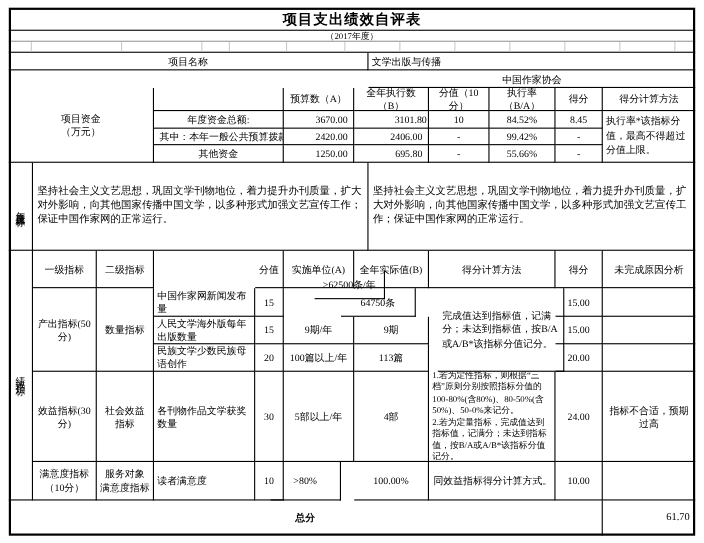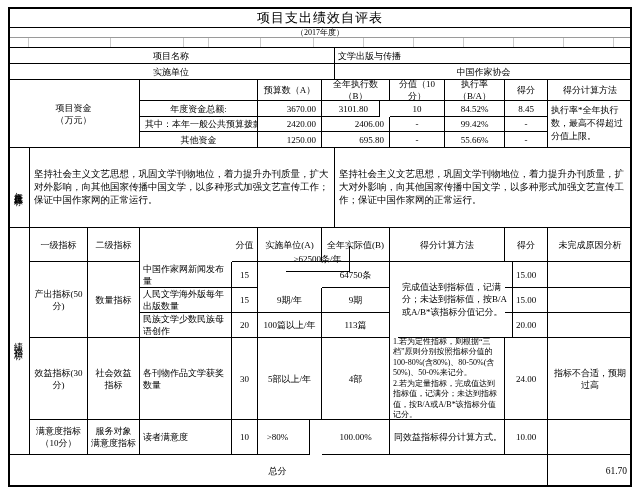--- a/index.html
+++ b/index.html
@@ -14,21 +14,21 @@
     position:absolute;box-sizing:border-box;overflow:hidden;
     border-right:1px solid #000;border-bottom:1px solid #000;
     display:flex;align-items:center;justify-content:center;text-align:center;
     font-size:9px;line-height:12px;padding:1px 2px;
   }
   .nbr{border-right:none;}
   .nbb{border-bottom:none;}
   .left{justify-content:flex-start;text-align:left;}
   .right{justify-content:flex-end;text-align:right;}
   .top{align-items:flex-start;}
-  .bold{font-weight:normal;}
+  .bold{font-weight:bold;}
   .pre{white-space:pre-line;}
   .nowrap{white-space:nowrap;}
   .small{font-size:8px;line-height:10.5px;}
   .title{font-size:13px;line-height:15px;letter-spacing:1px;}
   .subtitle{font-size:8px;line-height:9px;}
   .vtext{
     writing-mode:vertical-lr;text-orientation:upright;
     letter-spacing:3px;padding:0;
   }
   .vtext.tight{letter-spacing:1px;}
@@ -54,38 +54,37 @@
     <div class="gline" style="left:355px"></div>
     <div class="gline" style="left:405px"></div>
     <div class="gline" style="left:455px"></div>
     <div class="gline" style="left:505px"></div>
     <div class="gline" style="left:555px"></div>
     <div class="gline" style="left:605px"></div>
   </div>
 
   <div class="c" style="left:0;top:41px;width:327px;height:16px;">项目名称</div>
   <div class="c nbr left" style="left:327px;top:41px;width:297px;height:16px;padding-left:3px;">文学出版与传播</div>
-  <div class="c" style="left:0;top:57px;width:327px;height:16px;">实施单位</div>
   <div class="c nbr" style="left:327px;top:57px;width:297px;height:16px;">中国作家协会</div>
 
   <div class="c pre" style="left:0;top:73px;width:132px;height:68px;">项目资金
 （万元）</div>
   <div class="c" style="left:132px;top:73px;width:118px;height:21px;"></div>
   <div class="c" style="left:250px;top:73px;width:64px;height:21px;">预算数（A）</div>
   <div class="c" style="left:314px;top:73px;width:68px;height:21px;">全年执行数（B）</div>
   <div class="c" style="left:382px;top:73px;width:55px;height:21px;">分值（10分）</div>
   <div class="c" style="left:437px;top:73px;width:60px;height:21px;">执行率（B/A）</div>
   <div class="c" style="left:497px;top:73px;width:43px;height:21px;">得分</div>
   <div class="c nbr" style="left:540px;top:73px;width:84px;height:21px;">得分计算方法</div>
 
-  <div class="c nbr left top" style="left:540px;top:94px;width:84px;height:47px;padding:3px;line-height:13px;font-size:9px;">执行率*全年执行数，最高不得超过分值上限。</div>
+  <div class="c nbr left top" style="left:540px;top:94px;width:84px;height:47px;padding:3px;line-height:13px;font-size:9px;">执行率*该指标分值，最高不得超过分值上限。</div>
 
   <div class="c" style="left:132px;top:94px;width:118px;height:16px;">年度资金总额:</div>
   <div class="c right" style="left:250px;top:94px;width:64px;height:16px;padding-right:5px;">3670.00</div>
-  <div class="c right" style="left:304px;top:94px;width:68px;height:16px;padding-right:11px;">3101.80</div>
+  <div class="c right" style="left:314px;top:94px;width:68px;height:16px;padding-right:1px;">3101.80</div>
   <div class="c" style="left:382px;top:94px;width:55px;height:16px;">10</div>
   <div class="c" style="left:437px;top:94px;width:60px;height:16px;">84.52%</div>
   <div class="c" style="left:497px;top:94px;width:43px;height:16px;">8.45</div>
 
   <div class="c left nowrap" style="left:132px;top:110px;width:118px;height:15px;padding-left:5px;">其中：本年一般公共预算拨款</div>
   <div class="c right" style="left:250px;top:110px;width:64px;height:15px;padding-right:5px;">2420.00</div>
   <div class="c right" style="left:314px;top:110px;width:68px;height:15px;padding-right:5px;">2406.00</div>
   <div class="c" style="left:382px;top:110px;width:55px;height:15px;">-</div>
   <div class="c" style="left:437px;top:110px;width:60px;height:15px;">99.42%</div>
   <div class="c" style="left:497px;top:110px;width:43px;height:15px;">-</div>
@@ -113,21 +112,21 @@
   <div class="c nbr" style="left:540px;top:221px;width:84px;height:34px;">未完成原因分析</div>
 
   <div class="c pre" style="left:22px;top:255px;width:58px;height:76px;">产出指标(50
 分)</div>
   <div class="c" style="left:80px;top:255px;width:52px;height:76px;">数量指标</div>
   <div class="c left" style="left:390px;top:255px;width:115px;height:76px;padding:2px 4px;line-height:12.5px;">完成值达到指标值，记满分；未达到指标值，按B/A或A/B*该指标分值记分。</div>
 
   <div class="c left" style="left:132px;top:255px;width:92px;height:26px;padding-left:3px;">中国作家网新闻发布量</div>
   <div class="c" style="left:224px;top:255px;width:26px;height:26px;">15</div>
   <div class="c" style="left:250px;top:239px;width:64px;height:26px;margin-left:28px;">&gt;62500条/年</div>
-  <div class="c" style="left:314px;top:255px;width:68px;height:26px;">64750条</div>
+  <div class="c" style="left:302px;top:255px;width:68px;height:26px;">64750条</div>
   <div class="c" style="left:497px;top:255px;width:43px;height:26px;">15.00</div>
   <div class="c nbr" style="left:540px;top:255px;width:84px;height:26px;"></div>
 
   <div class="c left" style="left:132px;top:281px;width:92px;height:25px;padding-left:3px;">人民文学海外版每年出版数量</div>
   <div class="c" style="left:224px;top:281px;width:26px;height:25px;">15</div>
   <div class="c" style="left:250px;top:281px;width:64px;height:25px;">9期/年</div>
   <div class="c" style="left:314px;top:281px;width:68px;height:25px;">9期</div>
   <div class="c" style="left:497px;top:281px;width:43px;height:25px;">15.00</div>
   <div class="c nbr" style="left:540px;top:281px;width:84px;height:25px;"></div>
 

